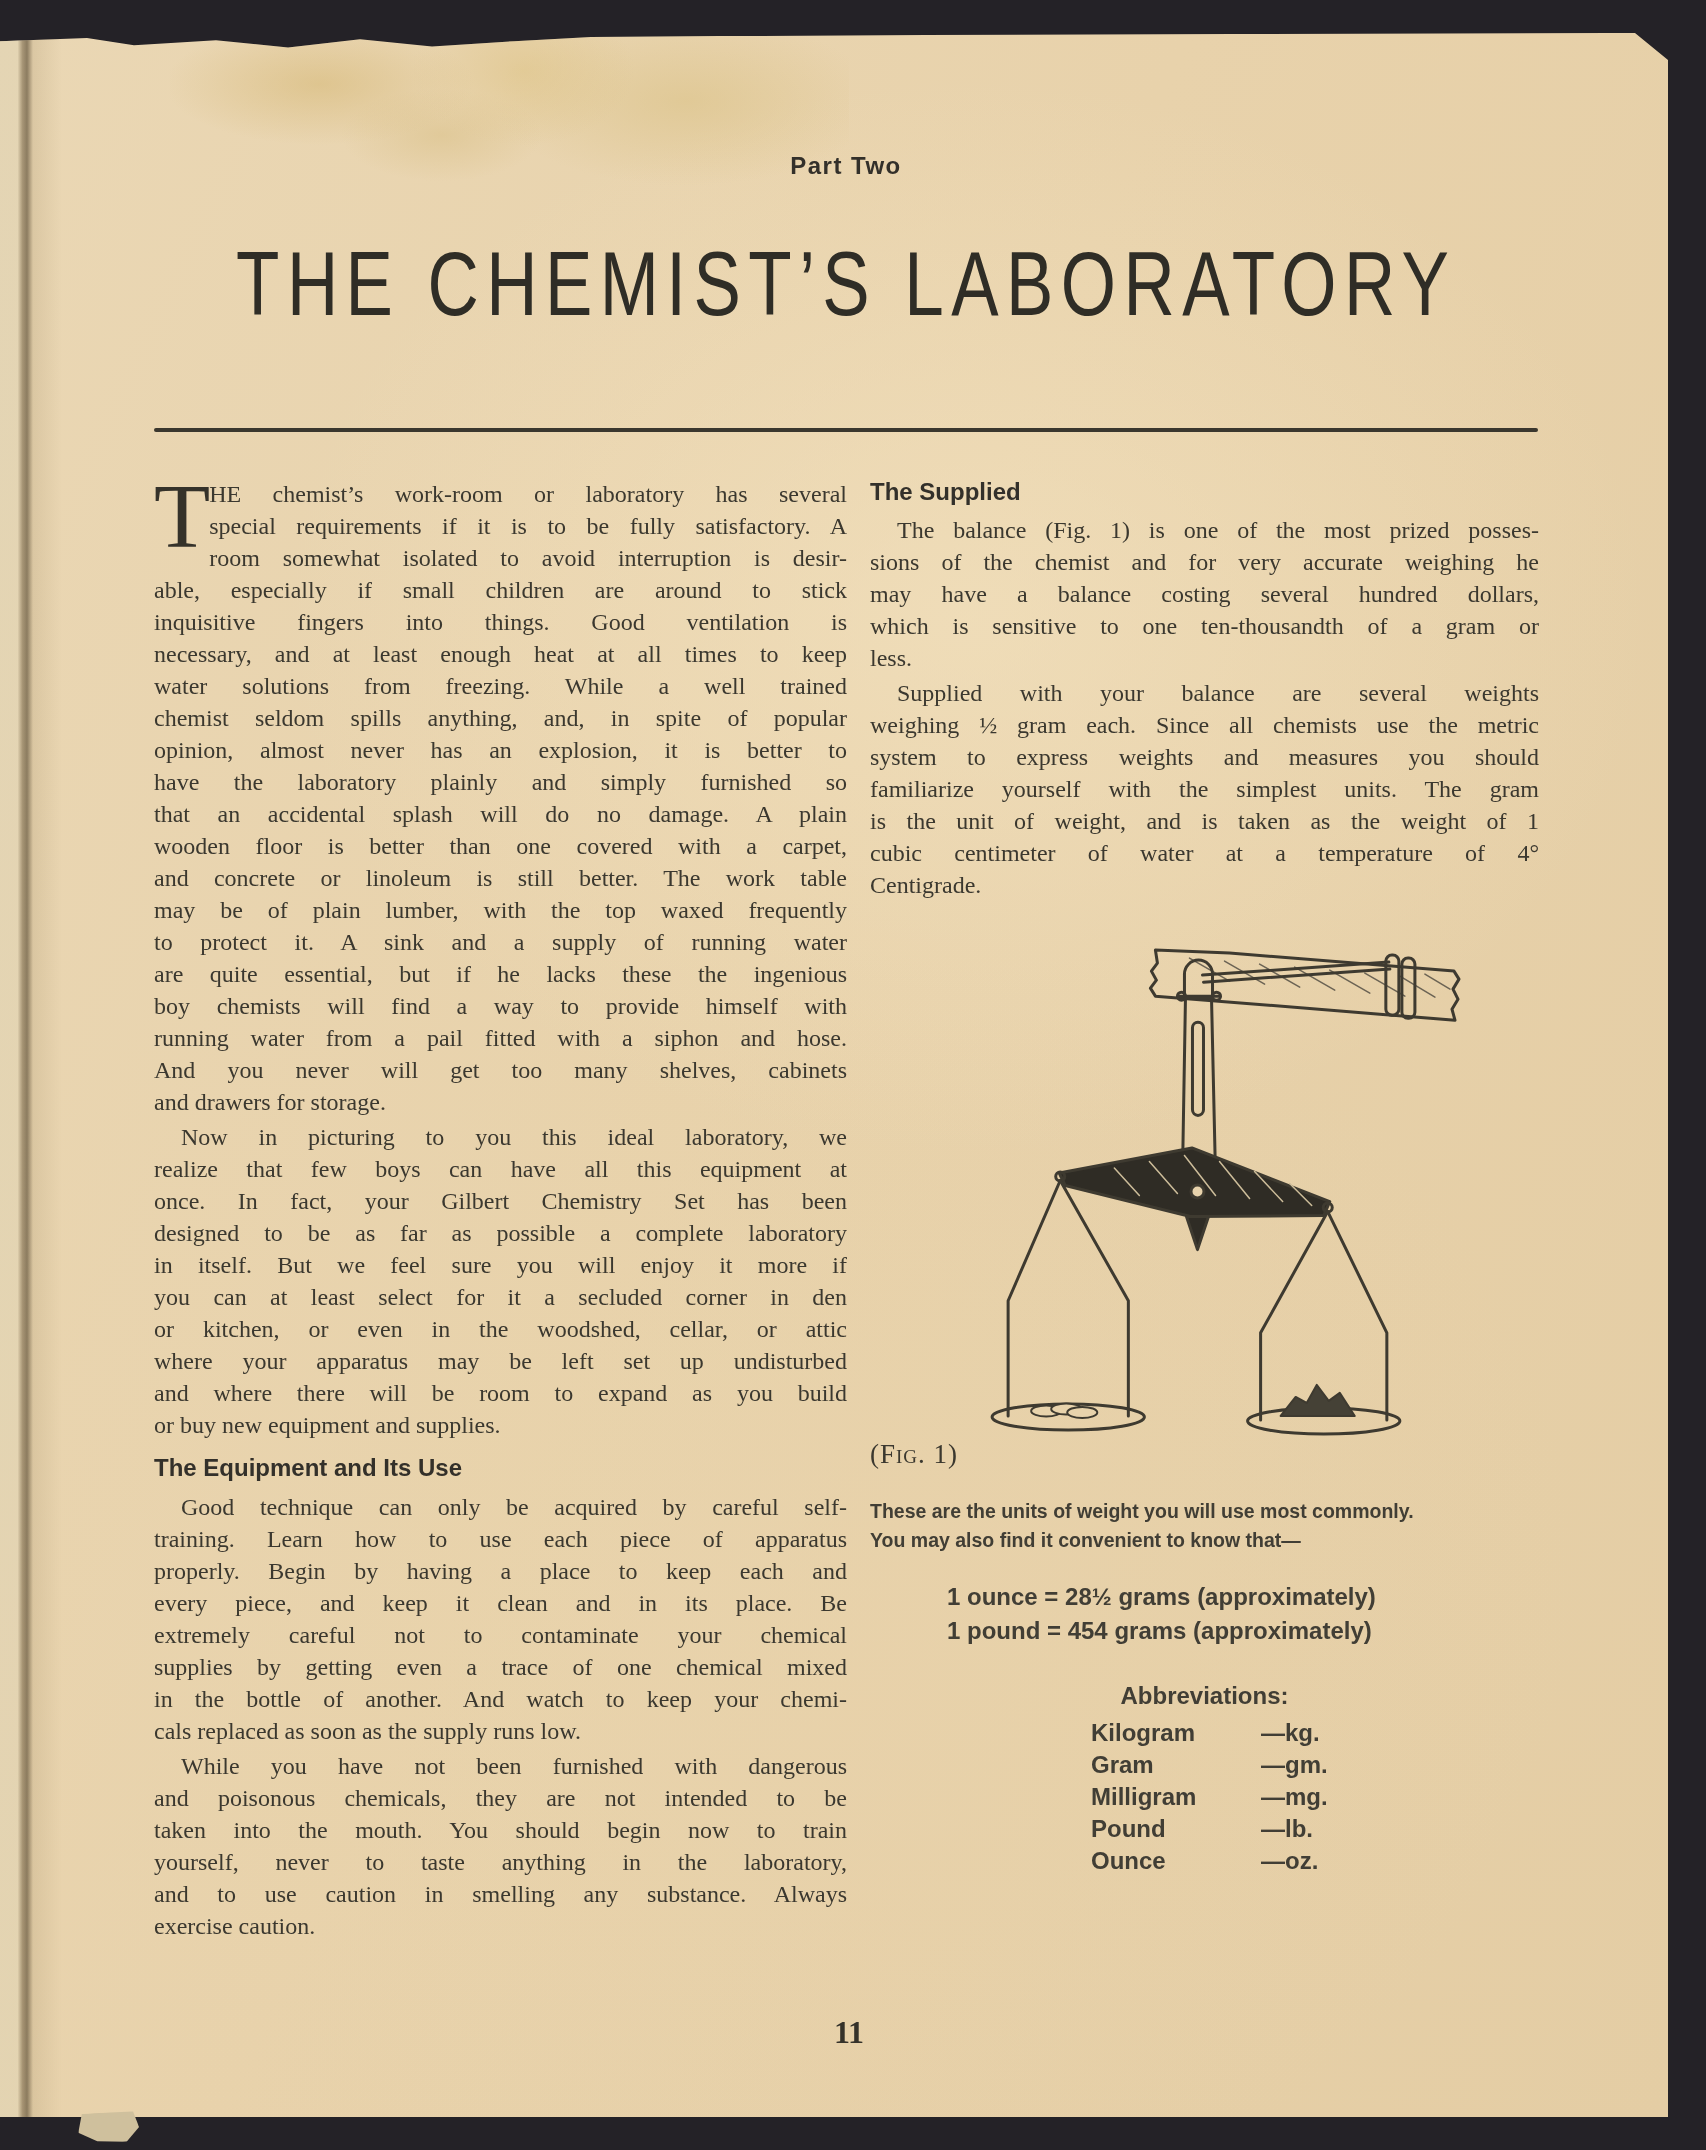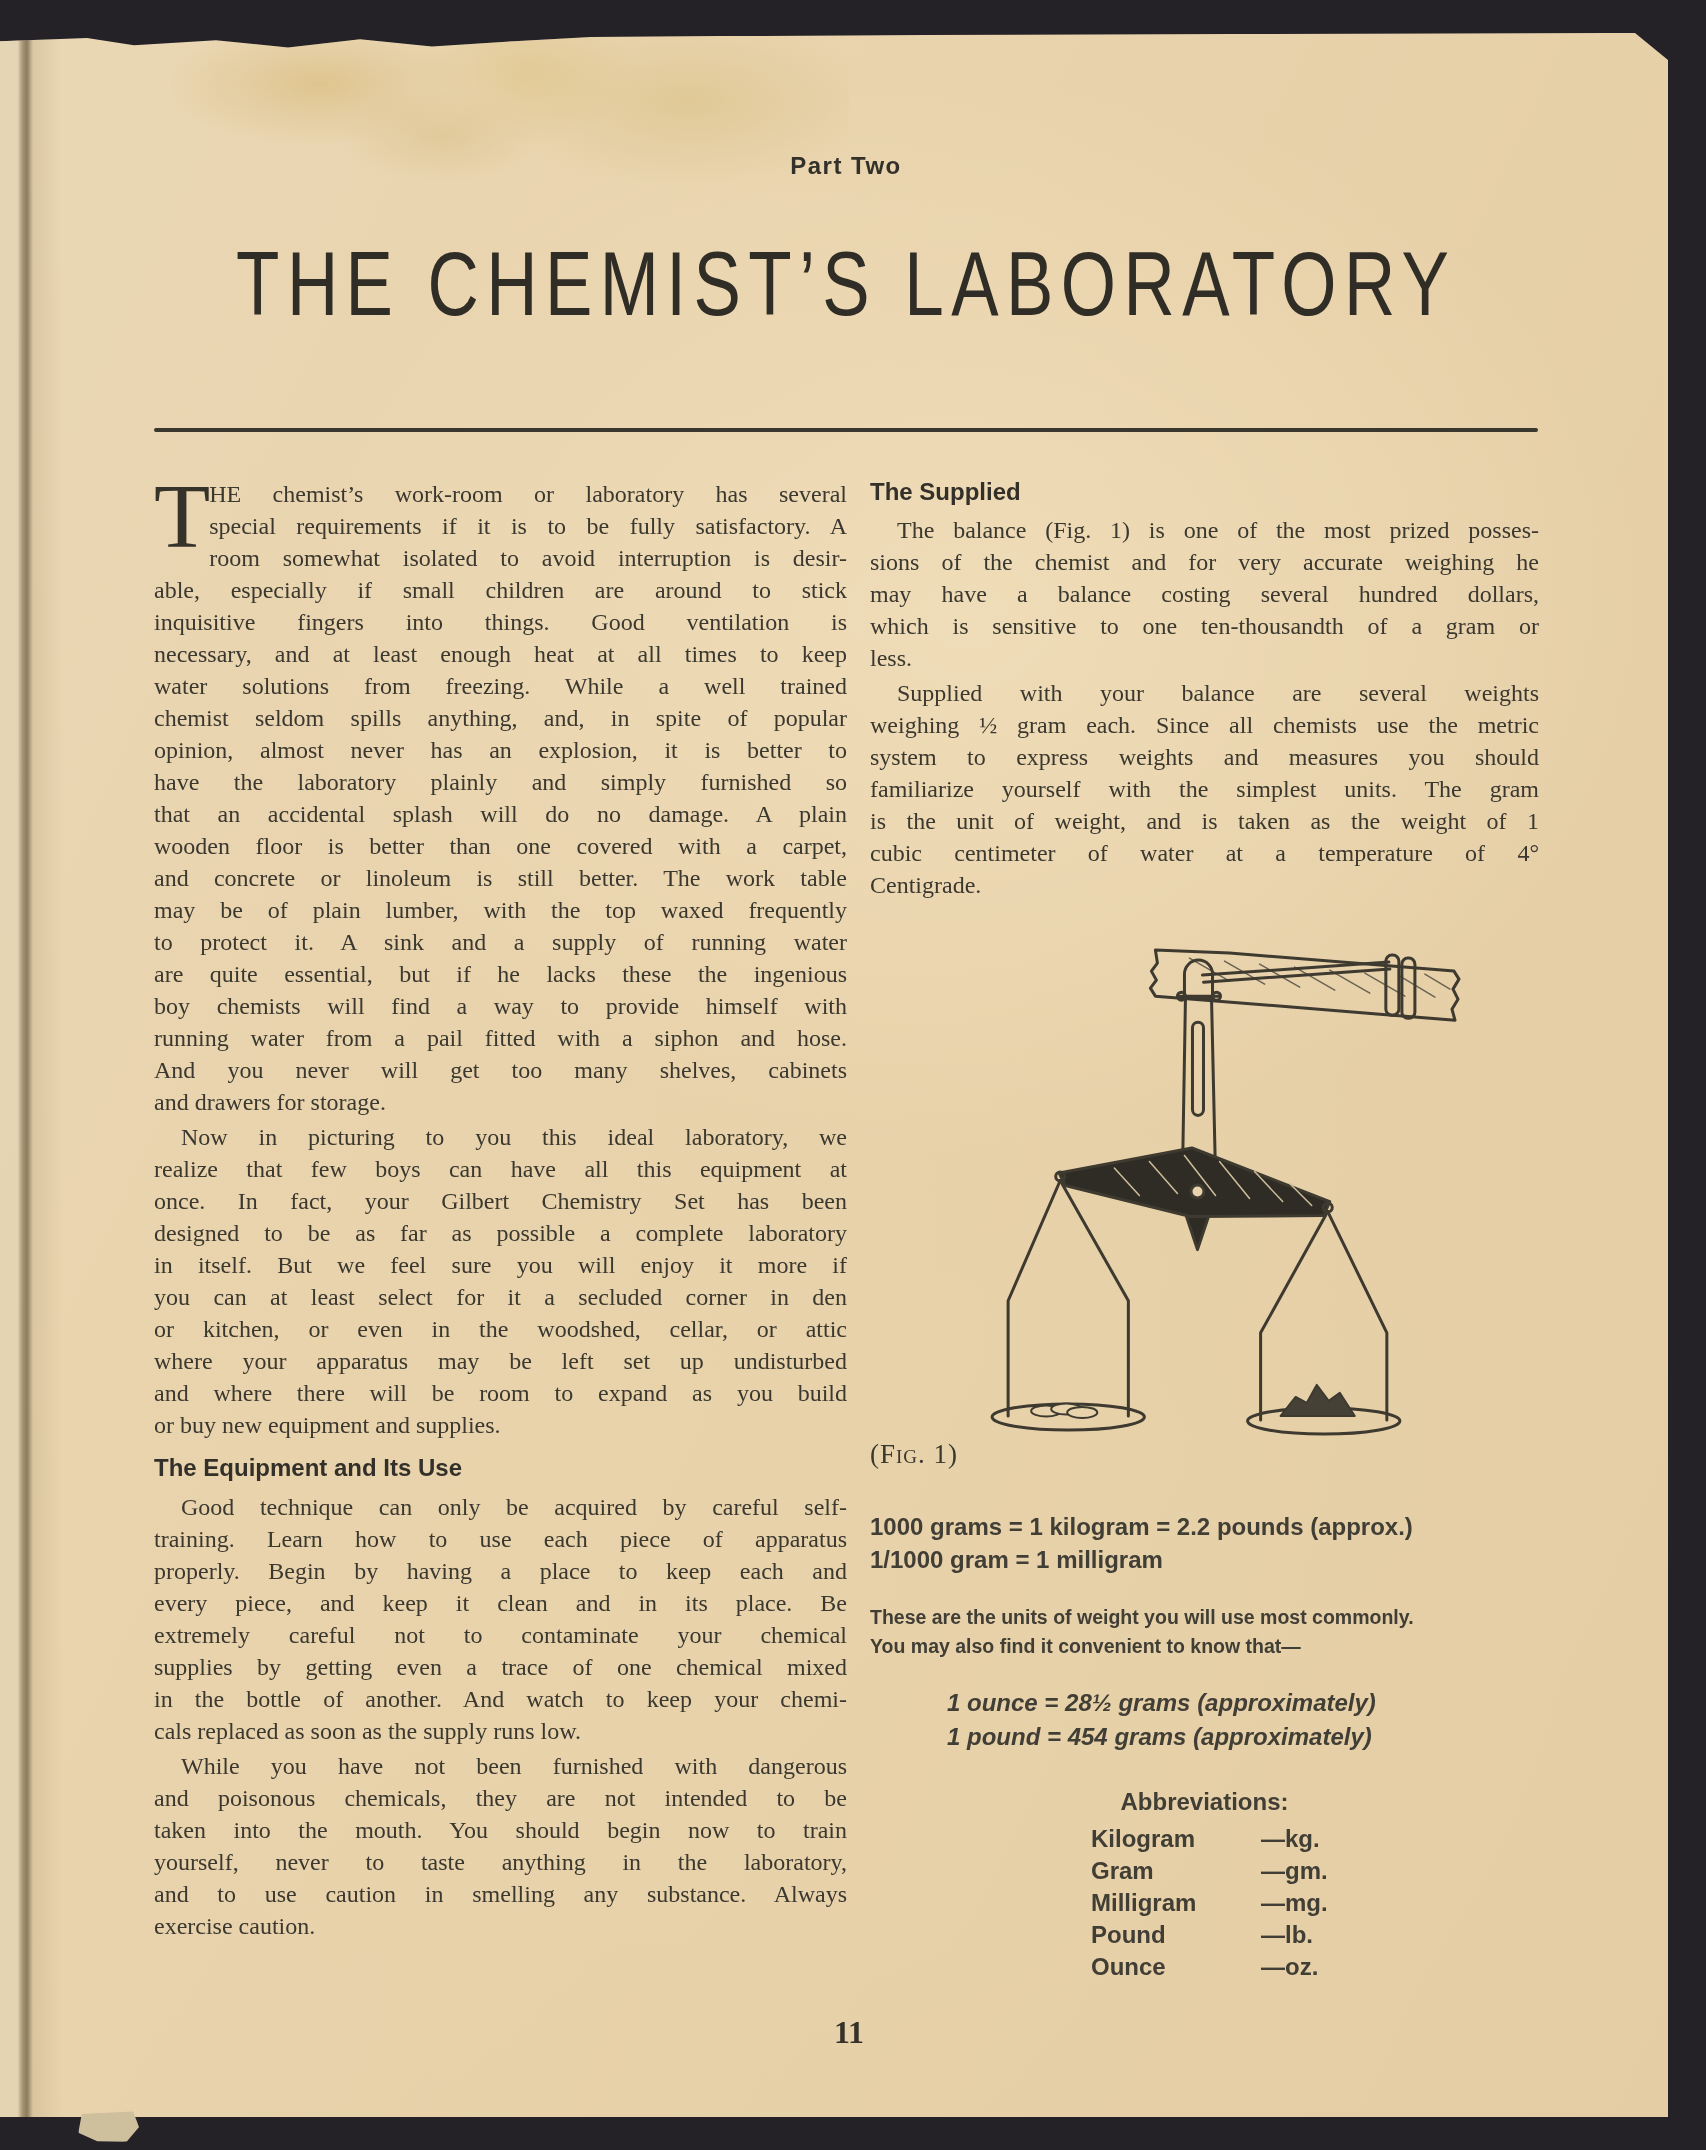--- a/index.html
+++ b/index.html
@@ -69,21 +69,21 @@
   #figure-caption{font-size:27px;font-variant:small-caps;
     letter-spacing:1px;color:#3b382f;margin-top:3.1px;}
 
   
   .sans{font-family:"Liberation Sans","DejaVu Sans",sans-serif;font-weight:bold;color:#413e35;}
   #units-block{margin-top:40px;font-size:24px;line-height:33px;}
   #units-block .tline{text-align:left;text-align-last:left;}
   #note-block{margin-top:27px;font-size:19.5px;line-height:29px;}
   #note-block .tline{text-align:left;text-align-last:left;}
   #conv-block{margin-top:25px;font-size:24px;line-height:34px;margin-left:77px;}
-  #conv-block .tline{text-align:left;text-align-last:left;font-style:italic;}
+  #conv-block .tline{text-align:left;text-align-last:left;}
   #abbr-block{margin-top:32px;font-size:24px;line-height:32px;}
   #abbr-title{text-align:center;margin-bottom:5.1px;}
   #abbr-list{width:329px;margin:0 auto 0 221px;}
   .abbr-row{display:flex;}
   .abbr-name{display:inline-block;width:170px;}
 
   #page-number{position:absolute;left:746px;top:1981px;width:206px;text-align:center;
     font-weight:bold;font-size:32px;color:#35322a;}
 </style>
 </head>
@@ -229,24 +229,20 @@
           <ellipse cx="888" cy="1010" rx="152" ry="26"></ellipse>
           <path d="M802,1000 L832,962 L854,974 L874,938 L898,970 L920,954 L950,1000 Z" fill="#454136" stroke-width="4"></path>
           <g stroke-width="4" stroke-dasharray="14 10">
             <path d="M810,1052 L1080,1052"></path>
               <path d="M850,1064 L1040,1064"></path>
           </g>
         </svg>
         <div id="figure-caption">(Fig. 1)</div>
       </div>
 
-      <div id="units-block" class="sans">
-          <div class="tline">1000 grams = 1 kilogram = 2.2 pounds (approx.)</div>
-          <div class="tline">1/1000 gram = 1 milligram</div>
-        </div>
 
       <div id="note-block" class="sans">
           <div class="tline">These are the units of weight you will use most commonly.</div>
           <div class="tline">You may also find it convenient to know that—</div>
         </div>
 
       <div id="conv-block" class="sans">
           <div class="tline">1 ounce = 28½ grams (approximately)</div>
           <div class="tline">1 pound = 454 grams (approximately)</div>
         </div>

